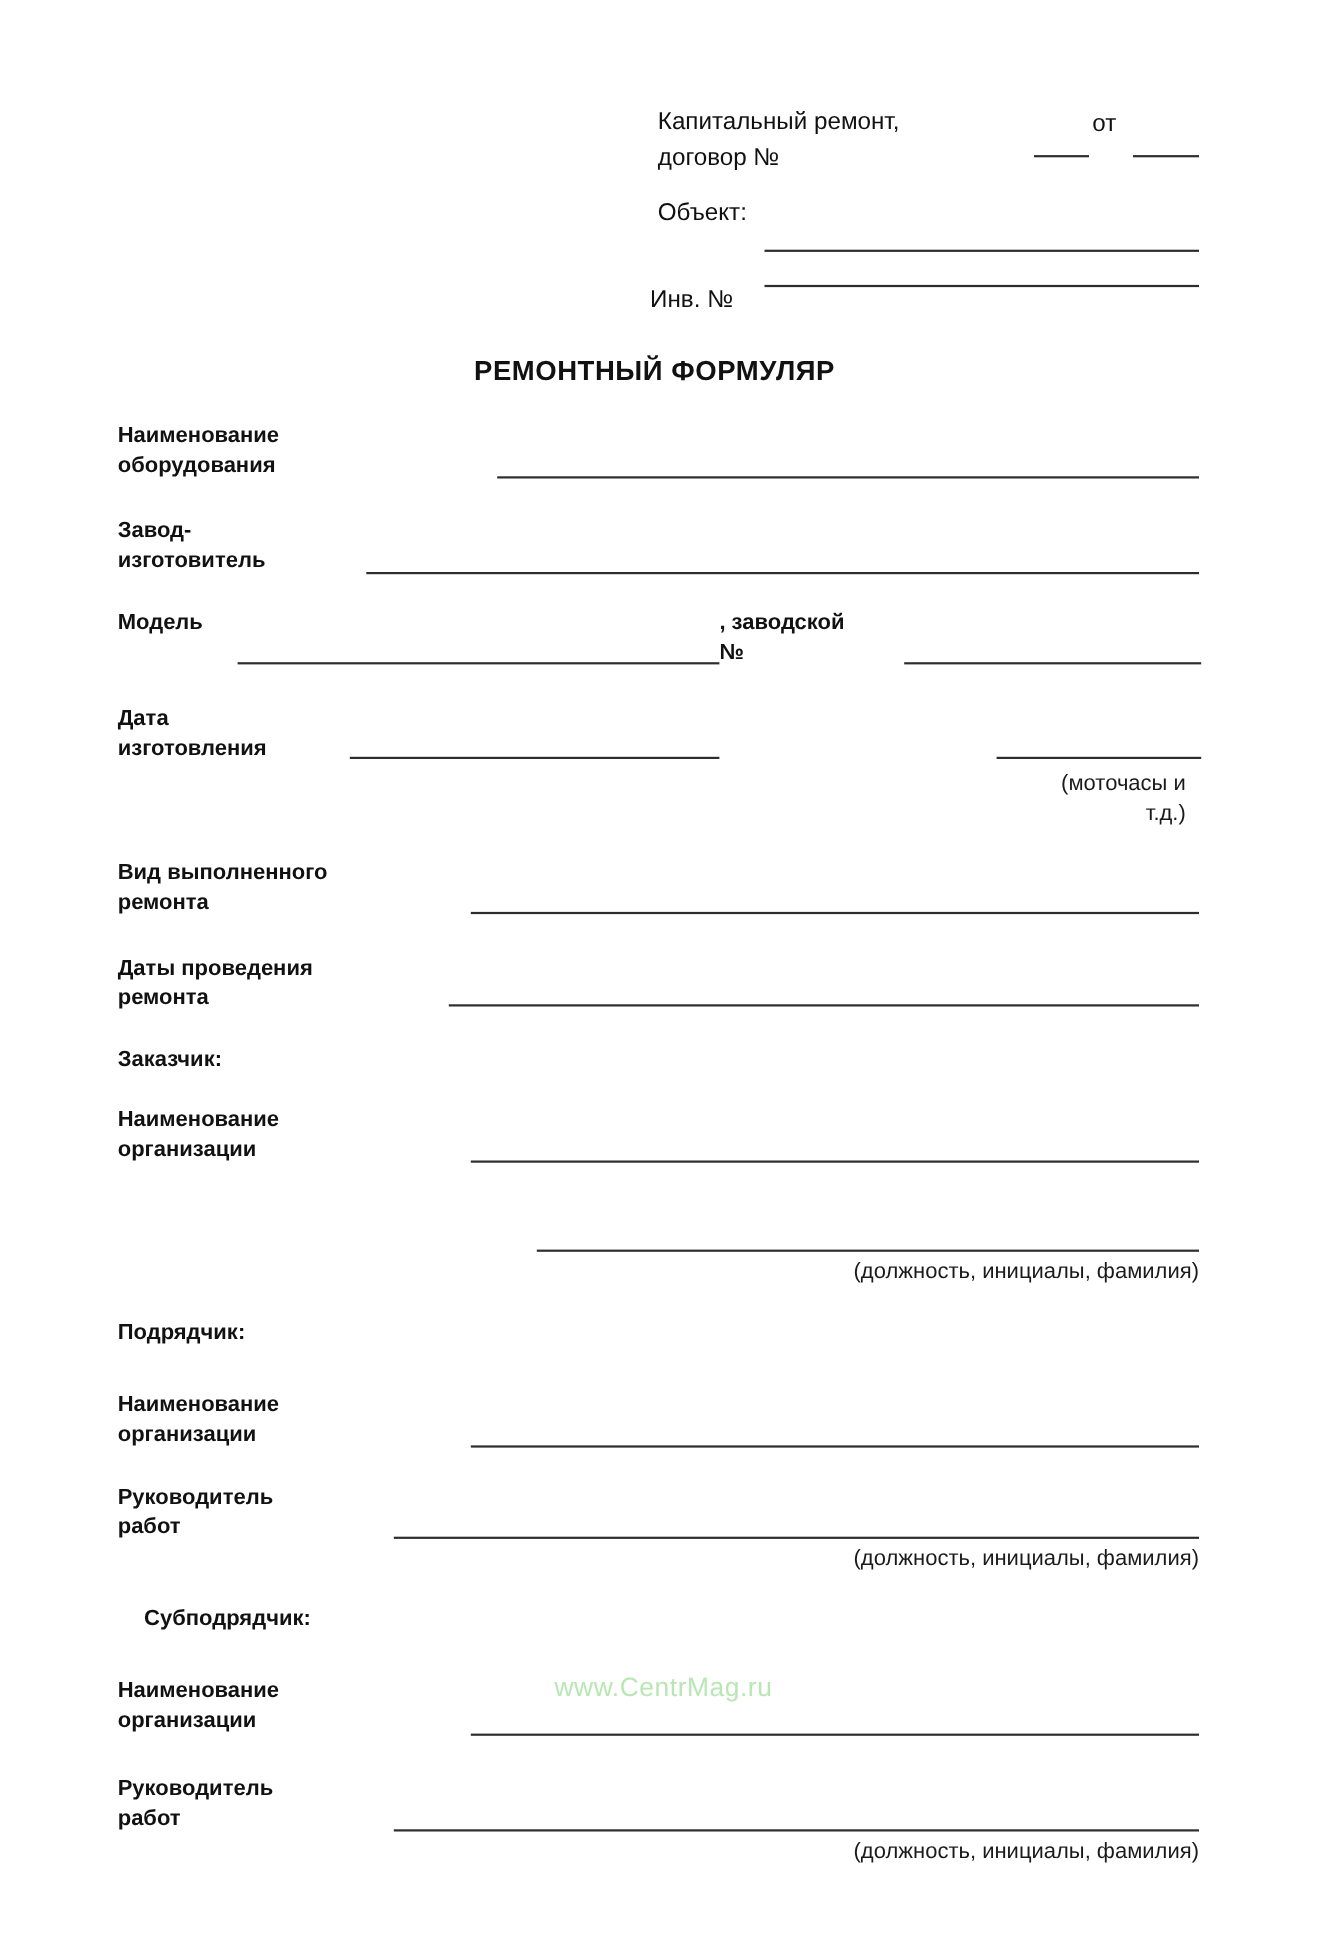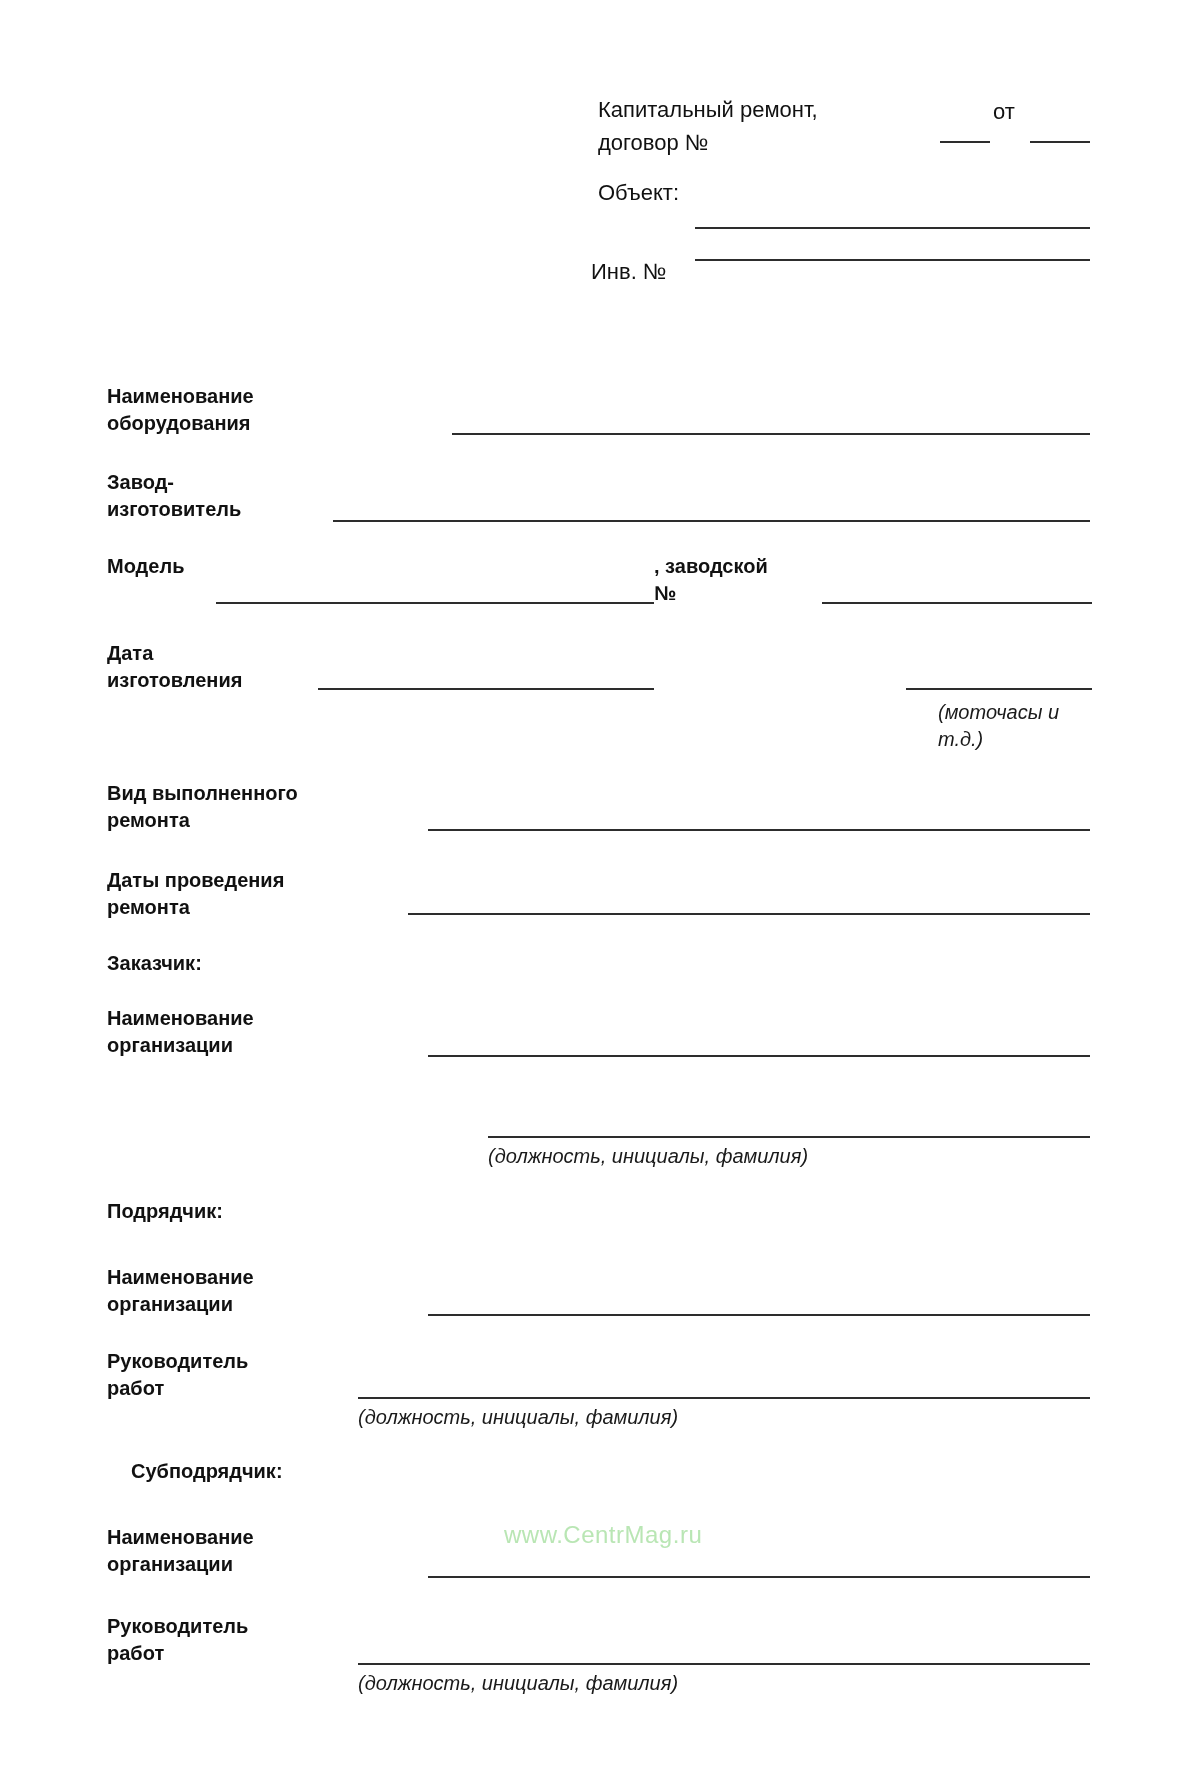--- a/index.html
+++ b/index.html
@@ -43,23 +43,22 @@
   }
   .rule {
     position: absolute;
     height: 0;
     border-top: 2px solid #2d2d2d;
   }
   .ann {
     position: absolute;
     font-size: 20px;
     line-height: 27px;
-    font-style: italic;
     font-weight: 400;
-    text-align: left;
+    text-align: right;
     color: #1a1a1a;
   }
   .watermark {
     position: absolute;
     font-size: 24px;
     line-height: 26px;
     font-weight: 400;
     letter-spacing: 0.5px;
     color: #b9e6b4;
   }
@@ -73,20 +72,21 @@
   <div class="txt" style="left:993px; top:95px;">от</div>
   <div class="rule" style="left:940px; top:141px; width:50px;"></div>
   <div class="rule" style="left:1030px; top:141px; width:60px;"></div>
 
   <div class="txt" style="left:598px; top:176px;">Объект:</div>
   <div class="rule" style="left:695px; top:227px; width:395px;"></div>
 
   <div class="txt" style="left:591px; top:231px;margin-top:24px;">Инв. №</div>
   <div class="rule" style="left:695px; top:259px; width:395px;"></div>
 
+  <div class="title" style="left:100px; top:322px; width:990px;">РЕМОНТНЫЙ ФОРМУЛЯР</div>
 
   <div class="lbl" style="left:107px; top:383px;">
     <span>Наименование</span>
     <span>оборудования</span>
   </div>
   <div class="rule" style="left:452px; top:433px; width:638px;"></div>
 
   <div class="lbl" style="left:107px; top:469px;">
     <span>Завод-</span>
     <span>изготовитель</span>

